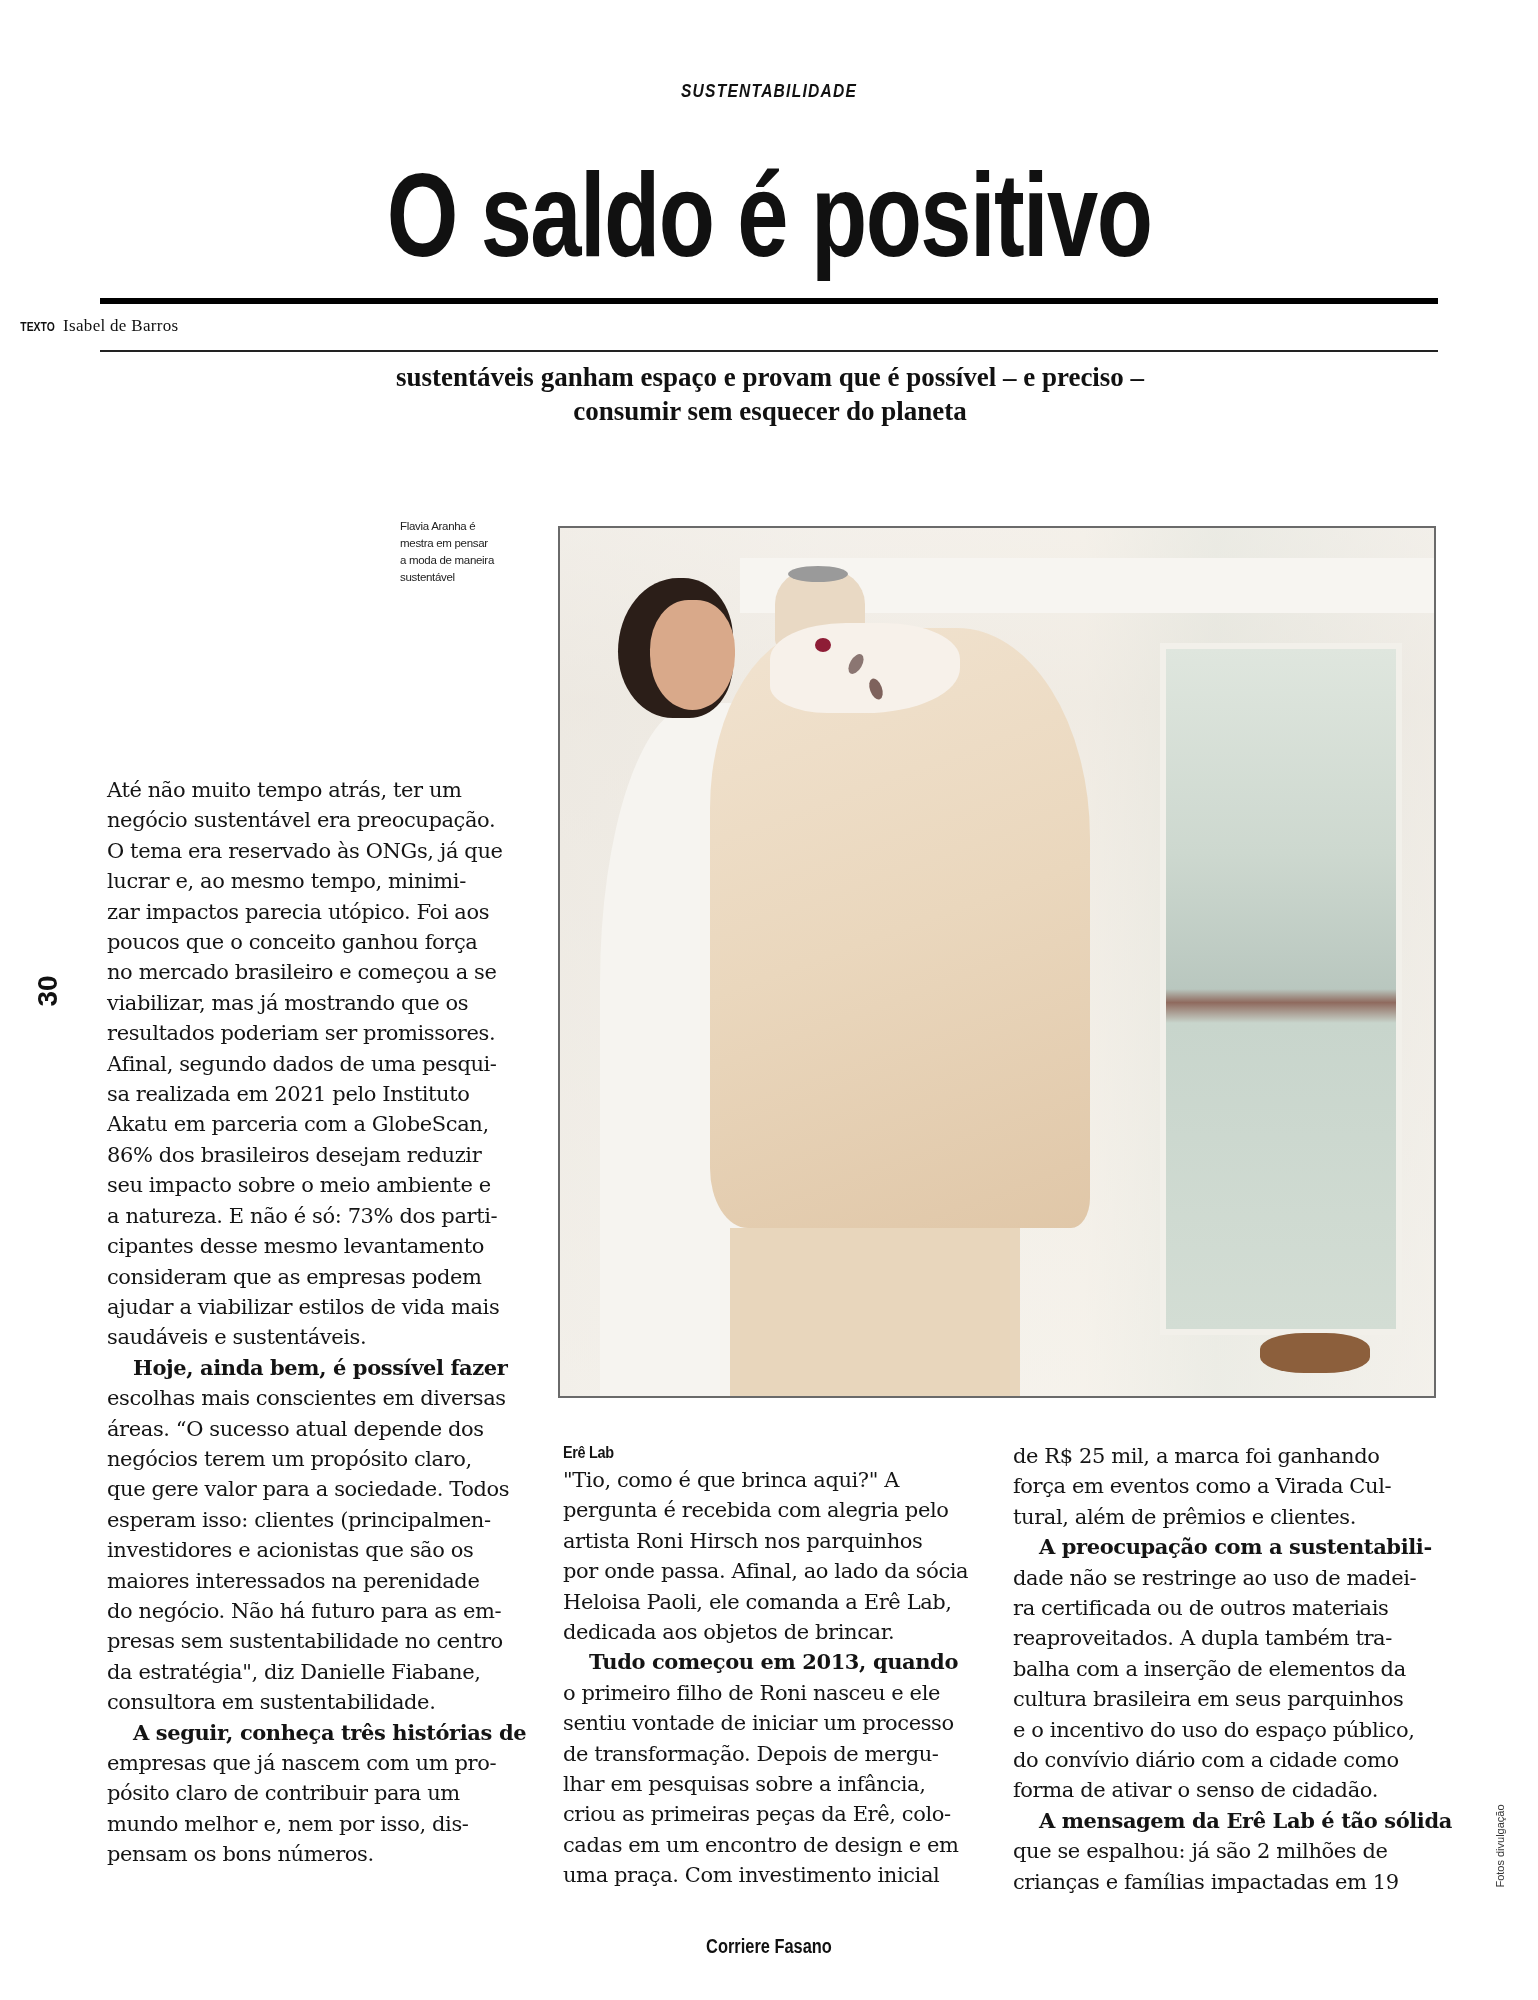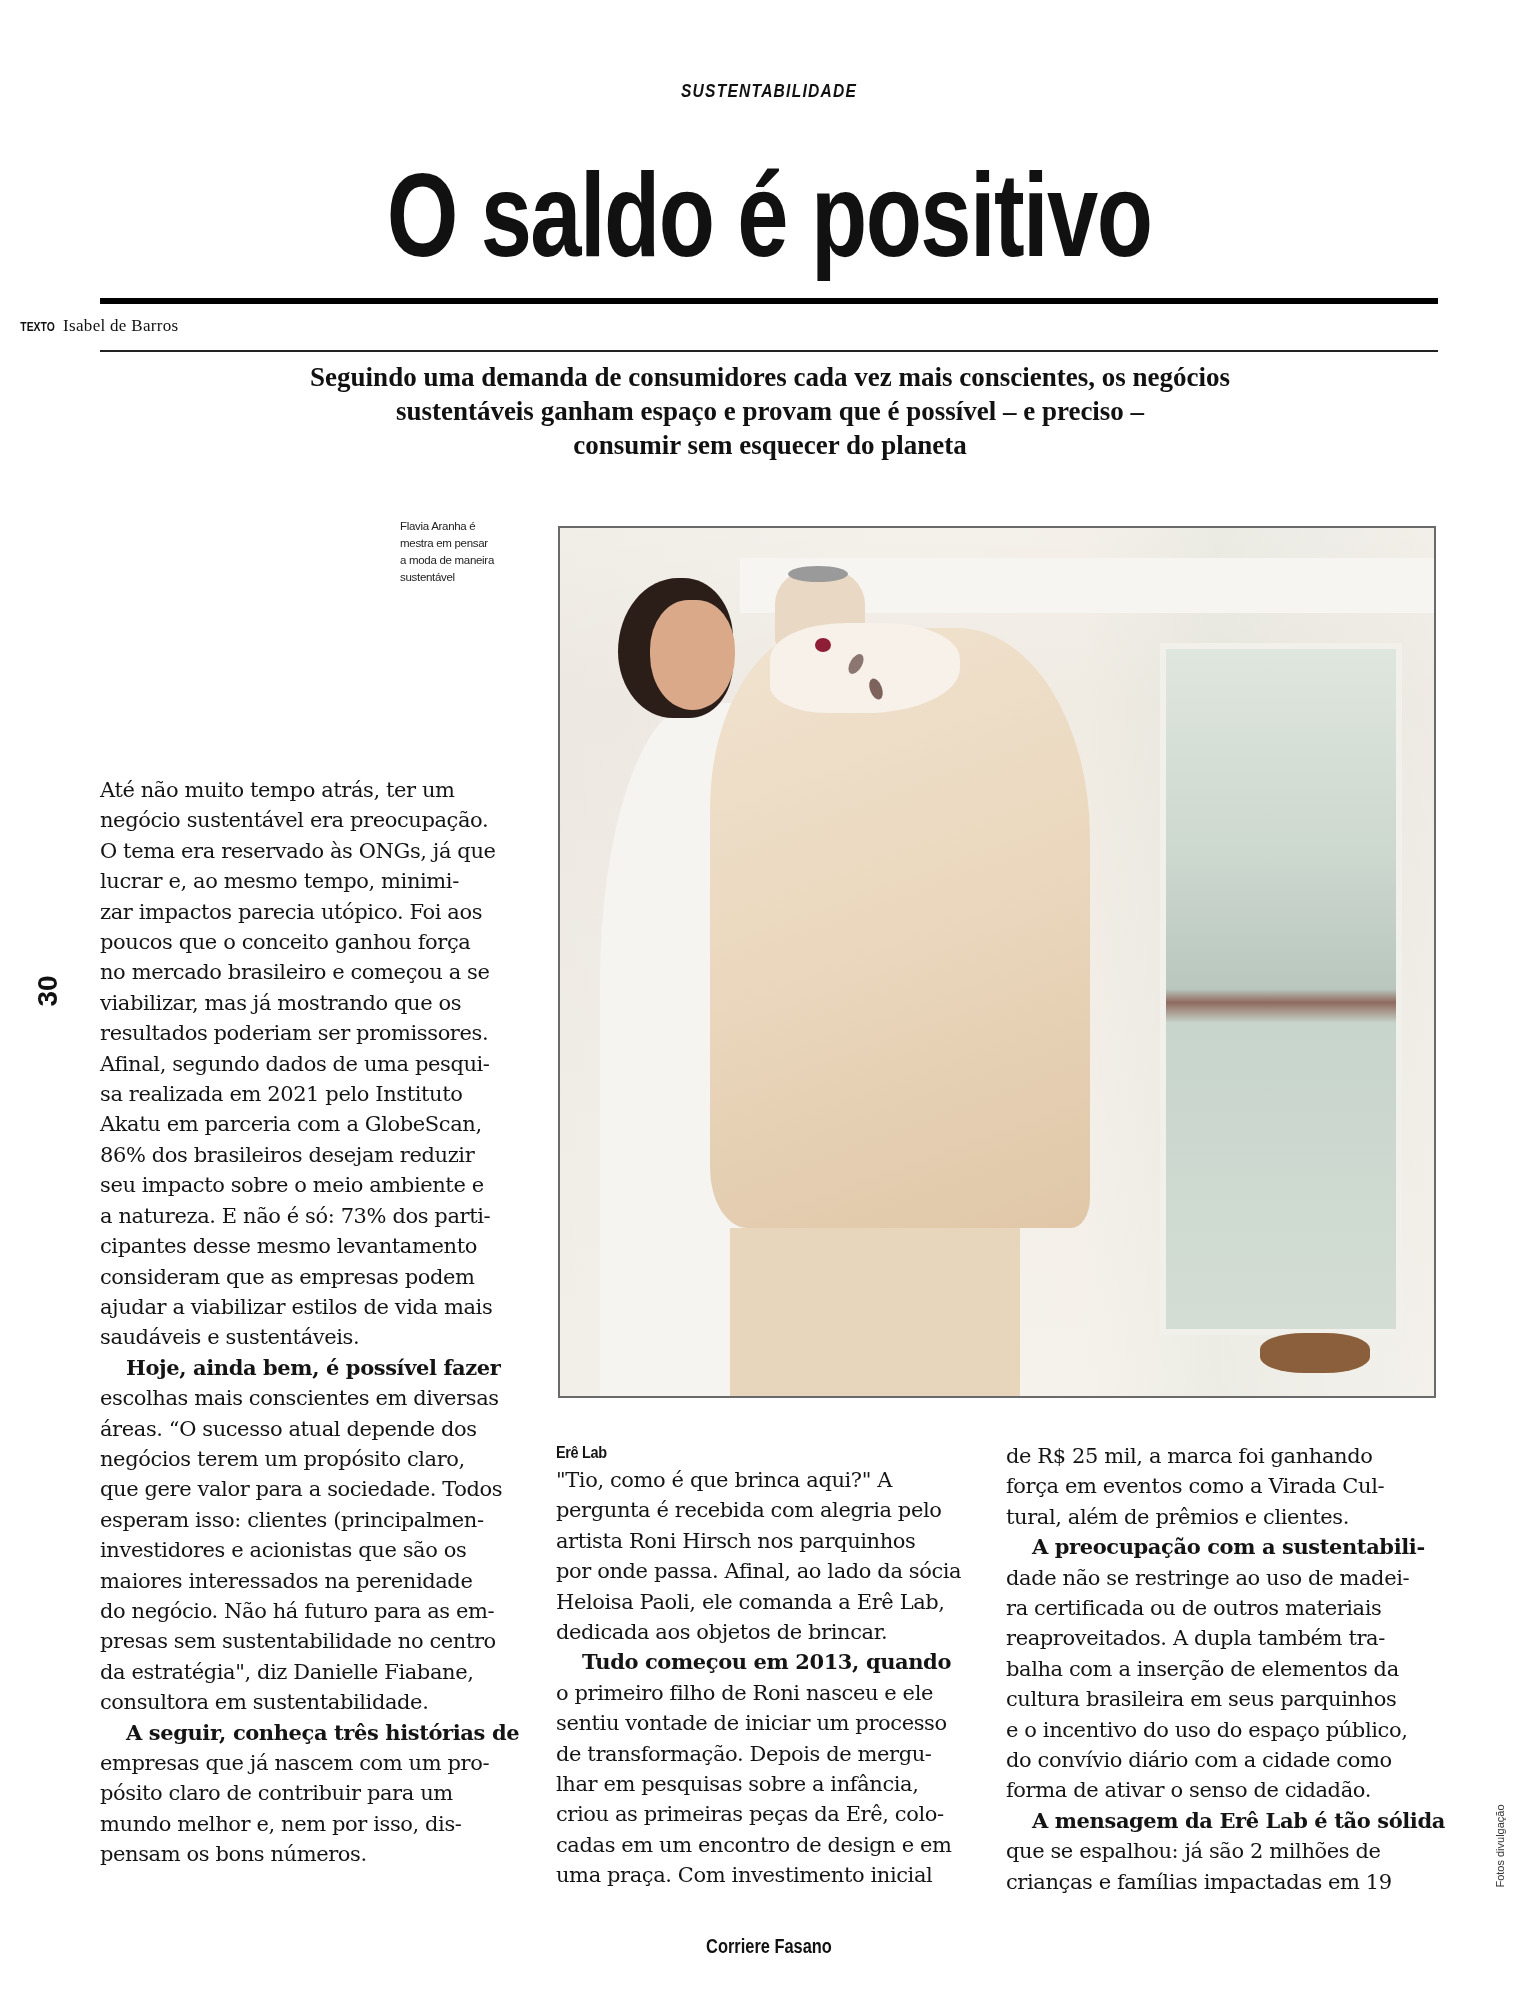--- a/index.html
+++ b/index.html
@@ -48,21 +48,21 @@
       border-radius: 30% 35% 5% 10%; background: linear-gradient(160deg, #f1e3d0 0%, #ead7bd 50%, #e0c7a8 100%); }
     .photo .collar { position: absolute; left: 210px; top: 95px; width: 190px; height: 90px;
       border-radius: 40% 40% 50% 30%; background: #f7f1ea; }
     .photo .flower1 { position: absolute; left: 255px; top: 110px; width: 16px; height: 14px; border-radius: 50%; background: #8e1d36; }
     .photo .flower2 { position: absolute; left: 290px; top: 125px; width: 12px; height: 22px; border-radius: 50%; background: #8b7672; transform: rotate(30deg); }
     .photo .flower3 { position: absolute; left: 310px; top: 150px; width: 12px; height: 22px; border-radius: 50%; background: #7e625c; transform: rotate(-20deg); }
     .photo .stand { position: absolute; left: 170px; top: 700px; width: 290px; height: 180px; background: #e8d6bc; }
     .photo .objects { position: absolute; left: 700px; top: 805px; width: 110px; height: 40px; border-radius: 40%; background: #8c5f3c; }
 
     .col { position: absolute; font-family: "DejaVu Serif", "Liberation Serif", serif; font-size: 21px;
-      line-height: 30.4px; color: #141414; letter-spacing: -0.4px; }
+      line-height: 30.4px; color: #141414; letter-spacing: -0.4px; margin-left: 7px; }
     .col .ln { display: block; white-space: nowrap; }
     .col .ind { padding-left: 26px; font-weight: bold; }
     .col-left { top: 775px; left: 100px; width: 440px; }
     .col-mid { top: 1441px; left: 556px; width: 440px; }
     .col-right { top: 1441px; left: 1006px; width: 440px; }
     .subhead { display: block; font-family: "Liberation Sans", sans-serif; font-weight: 700; font-size: 17px;
       line-height: 24px; transform: scaleX(0.85); transform-origin: 0 0; }
 
     .page-number { position: absolute; top: 975px; left: 32px; font-family: "Liberation Sans", sans-serif;
       font-weight: 700; font-size: 28px; transform: rotate(-90deg); transform-origin: center; }
@@ -78,21 +78,20 @@
 <div class="kicker cond">SUSTENTABILIDADE</div>
 <div class="title cond">O saldo é positivo</div>
 <div class="rule-thick"></div>
 <div class="byline">
   <span class="label">TEXTO</span>
   <span class="name">Isabel de Barros</span>
 </div>
 <div class="rule-thin"></div>
 
 <div class="standfirst">
-  <div>Seguindo uma demanda de consumidores cada vez mais conscientes, os negócios</div>
   <div>sustentáveis ganham espaço e provam que é possível – e preciso –</div>
   <div>consumir sem esquecer do planeta</div>
 </div>
 
 <div class="caption">
   <div>Flavia Aranha é</div>
   <div>mestra em pensar</div>
   <div>a moda de maneira</div>
   <div>sustentável</div>
 </div>

